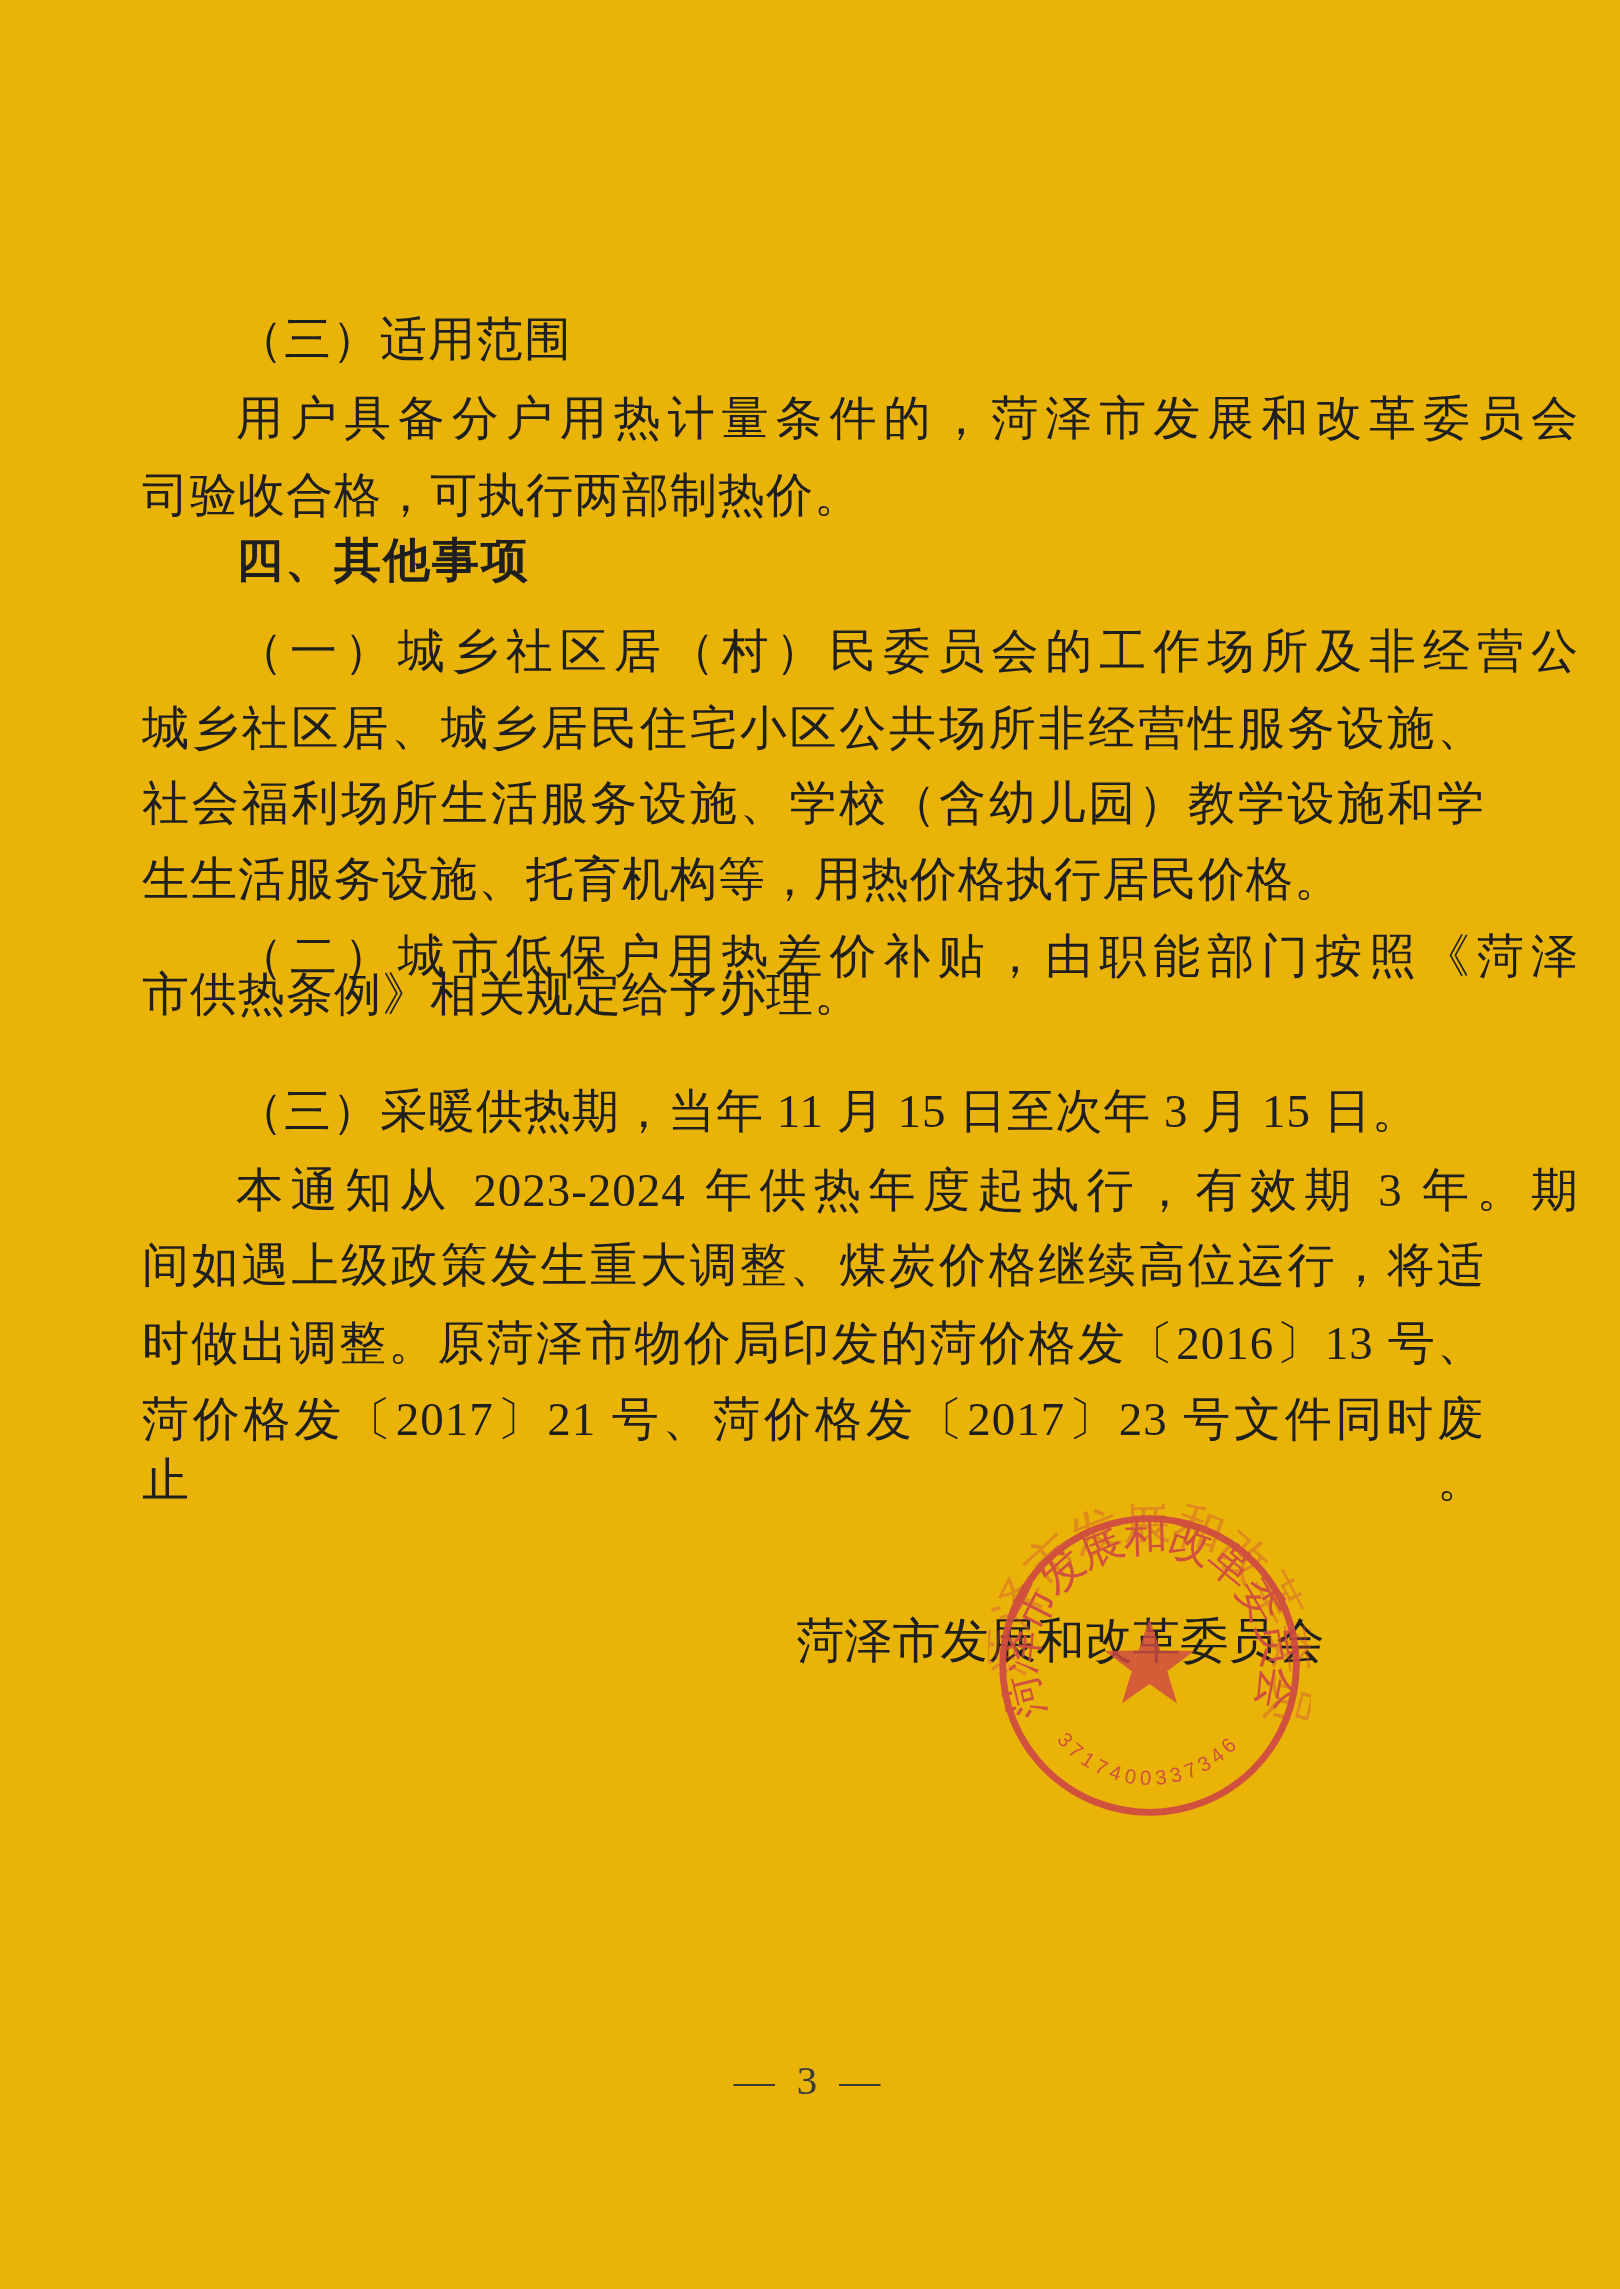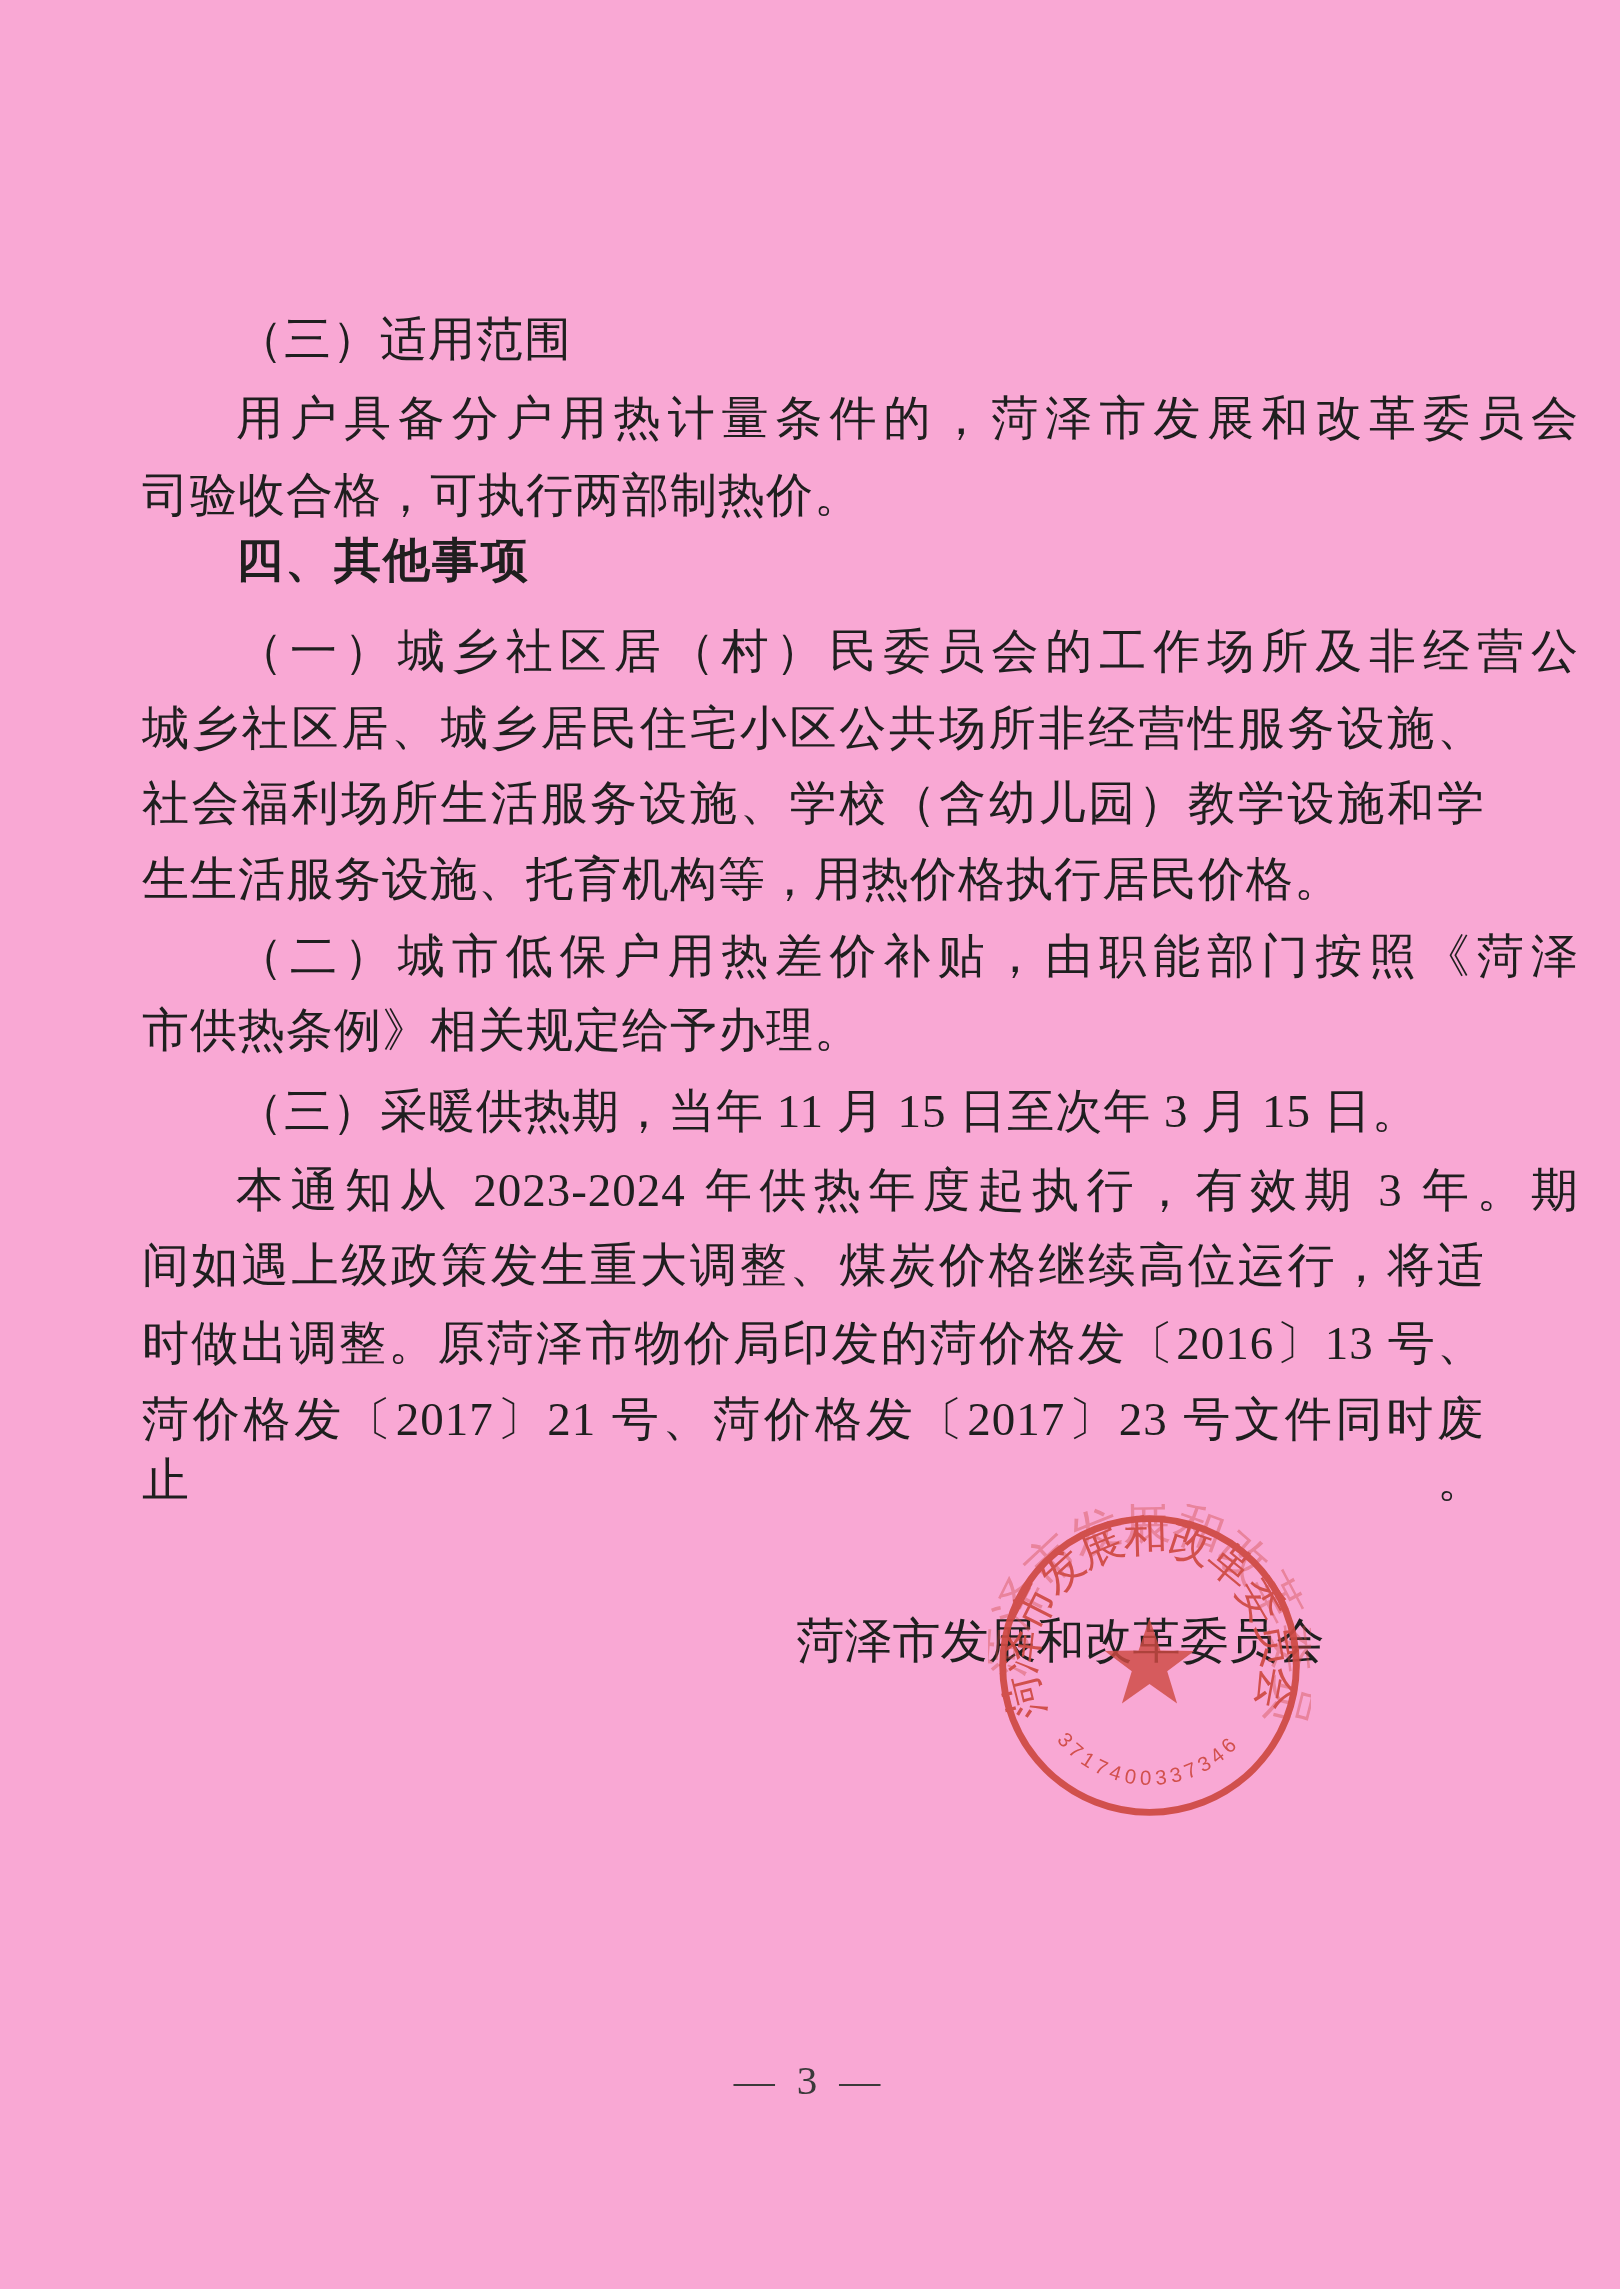--- a/index.html
+++ b/index.html
@@ -1,20 +1,20 @@
 <!DOCTYPE html>
 <html><head>
 <meta charset="utf-8">
 <style>
   html,body{margin:0;padding:0;background:#e8e8e8;}
   .page{
     position:relative;
     width:1620px;height:2290px;
     margin:0 auto;
-    background:#f9a8d4;
+    background:#eab308;
     overflow:hidden;
     font-family:"Liberation Serif","DejaVu Serif",serif;
     color:#1f1f1f;
   }
   .line{
     position:absolute;
     left:142px;
     width:1343px;
     height:61px;
     line-height:61px;
@@ -74,21 +74,21 @@
   <div id="body-lines">
       <div class="line" style="top: 309px; padding-left: 94px;">（三）适用范围</div>
       <div class="line just" style="top: 388px; padding-left: 94px;">用户具备分户用热计量条件的，菏泽市发展和改革委员会</div>
       <div class="line" style="top: 465px;">司验收合格，可执行两部制热价。</div>
       <div class="line bold" style="top: 529px; padding-left: 94px;">四、其他事项</div>
       <div class="line just" style="top: 621px; padding-left: 94px;">（一）城乡社区居（村）民委员会的工作场所及非经营公</div>
       <div class="line just" style="top: 698px;">城乡社区居、城乡居民住宅小区公共场所非经营性服务设施、</div>
       <div class="line just" style="top: 773px;">社会福利场所生活服务设施、学校（含幼儿园）教学设施和学</div>
       <div class="line" style="top: 849px;">生生活服务设施、托育机构等，用热价格执行居民价格。</div>
       <div class="line just" style="top: 926px; padding-left: 94px;">（二）城市低保户用热差价补贴，由职能部门按照《菏泽</div>
-      <div class="line" style="top: 1000px;">市供热条例》相关规定给予办理。</div>
+      <div class="line" style="top: 964px;">市供热条例》相关规定给予办理。</div>
       <div class="line" style="top: 1081px; padding-left: 94px;">（三）采暖供热期，当年 11 月 15 日至次年 3 月 15 日。</div>
       <div class="line just" style="top: 1160px; padding-left: 94px;">本通知从 2023-2024 年供热年度起执行，有效期 3 年。期</div>
       <div class="line just" style="top: 1235px;">间如遇上级政策发生重大调整、煤炭价格继续高位运行，将适</div>
       <div class="line just" style="top: 1313px;">时做出调整。原菏泽市物价局印发的菏价格发〔2016〕13 号、</div>
       <div class="line just" style="top: 1389px;">菏价格发〔2017〕21 号、菏价格发〔2017〕23 号文件同时废止。</div>
     </div>
 
   <div class="signature">菏泽市发展和改革委员会</div>
 
   <svg class="seal" viewBox="0 0 330 330" aria-hidden="true">

